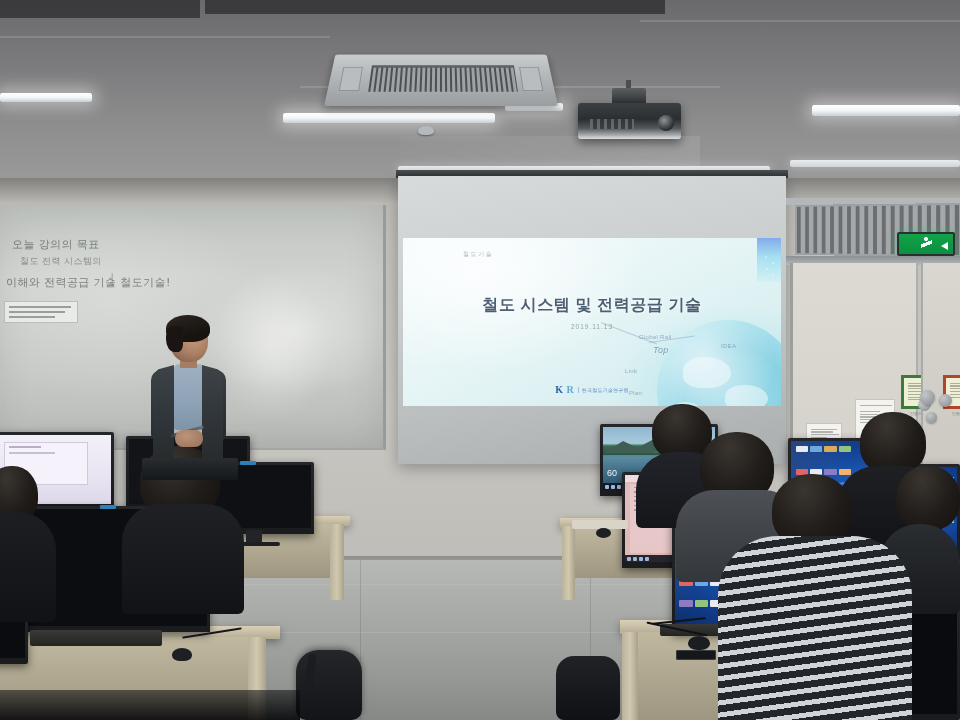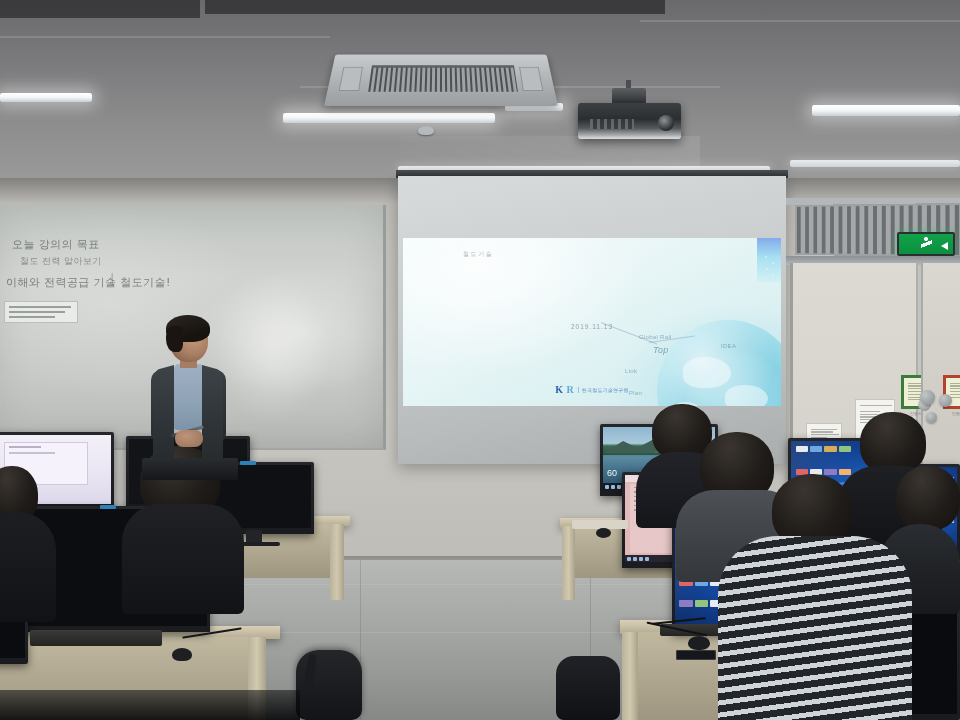--- a/index.html
+++ b/index.html
@@ -505,40 +505,41 @@
   </div>
   <div class="proj-beam"></div>
 
   <div class="back-wall"></div>
   <div class="wall-shadow-top"></div>
   <div class="wall-base"></div>
 
   <div class="whiteboard">
     <div class="wb-glare"></div>
     <div class="wb-write big" style="left:18px;top:32px;">오늘 강의의 목표</div>
-    <div class="wb-write" style="left:26px;top:50px;">철도 전력 알아보기</div>
+    <div class="wb-write" style="left:26px;top:50px;">철도 전력 시스템의</div>
     <div class="wb-write big" style="left:12px;top:70px;">이해와 전력공급 기술 철도기술!</div>
     <div class="wb-write" style="left:116px;top:66px;font-size:13px;color:rgba(70,78,74,.35);">|</div>
     <div class="wb-note">
       <div class="wb-note-line" style="top:4px;width:62px;"></div>
       <div class="wb-note-line" style="top:9px;width:56px;"></div>
       <div class="wb-note-line" style="top:14px;width:46px;"></div>
 
     </div>
     <div class="wb-tray"></div>
   </div>
 
   <div class="screen-roller"></div>
   <div class="screen-shell">
 
     <div class="slide">
       <div class="slide-corner"></div>
       <div class="slide-corner-dots"></div>
 
       <div class="slide-kicker">철도기술</div>
+      <div class="slide-title">철도 시스템 및 전력공급 기술</div>
       <div class="slide-date">2019.11.13</div>
 
       <div class="slide-logo">
         <span class="logo-k">K</span>
         <span class="logo-r">R</span>
         <span class="logo-text">한국철도기술연구원</span>
       </div>
 
       <div class="slide-globe">
         <div class="globe-land" style="left:18%;top:26%;width:34%;height:22%;"></div>

